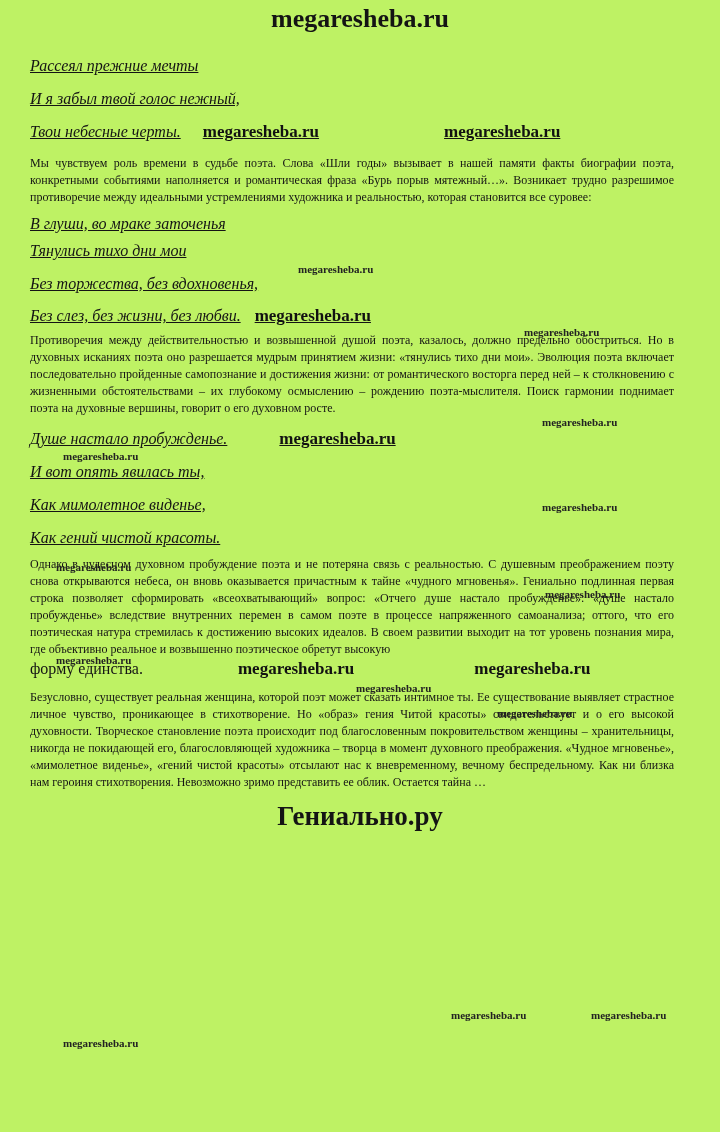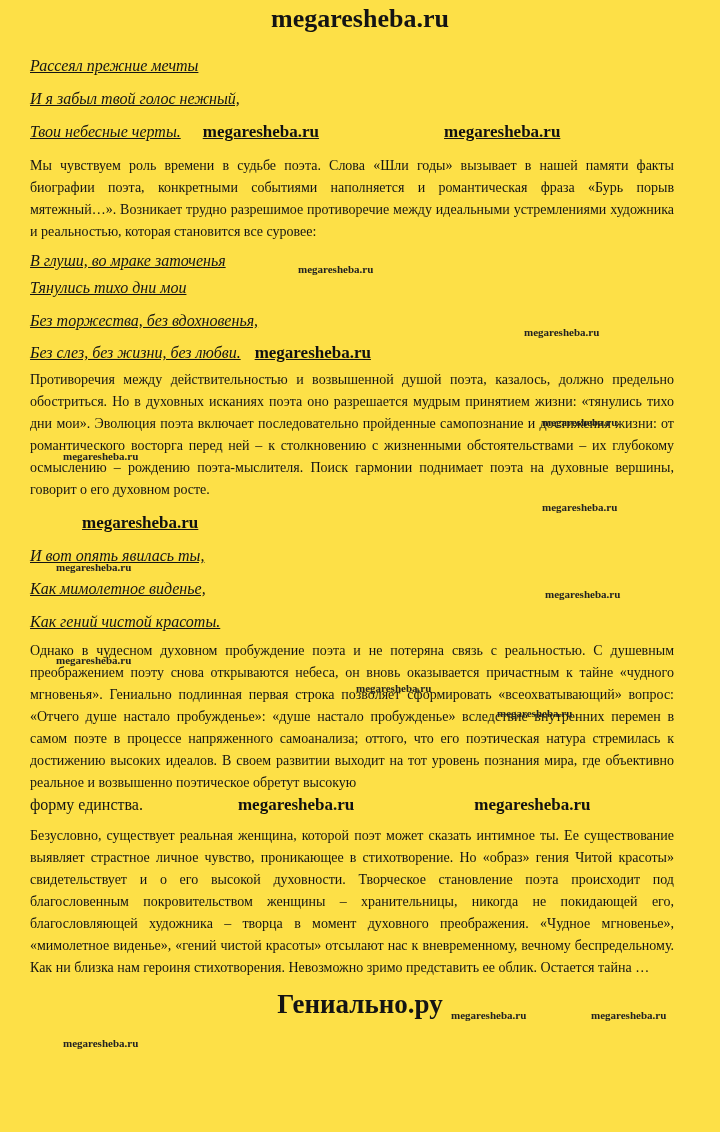--- a/index.html
+++ b/index.html
@@ -1,28 +1,28 @@
 <!DOCTYPE html>
 <html><head>
 <meta charset="utf-8">
 <style>
   html,body{margin:0;padding:0;background:#ffffff;}
   .page{
     position:relative;width:720px;height:1132px;margin:0 auto;box-sizing:border-box;
-    padding:4px 30px 0 30px;overflow:hidden;background:#fde047;color:#141414;
+    padding:4px 30px 0 30px;overflow:hidden;background:#bef264;color:#141414;
     font-family:"Liberation Serif","DejaVu Serif",serif;
   }
   .site-header{text-align:center;font-weight:bold;font-size:26px;line-height:30px;margin:0 0 22px 0;}
   .poem-line{font-style:italic;font-size:16px;line-height:20px;margin:0 0 13px 0;display:flex;align-items:baseline;text-decoration:underline;}
   .poem-line .txt{white-space:nowrap;}
   .mb6{margin-bottom:6px;}
   .mb7{margin-bottom:7px;}
   .mb8{margin-bottom:8px;}
   .mb12{margin-bottom:12px;}
-  .para{font-size:14px;line-height:22px;text-align:justify;margin:0 16px 14px 0;}
+  .para{font-size:12px;line-height:17px;text-align:justify;margin:0 16px 14px 0;}
   .para.mbt8{margin-bottom:8px;}
   .para.mbt12{margin-bottom:12px;}
   .para.mb0{margin-bottom:0;}
   .wm-lg{font-weight:bold;font-style:normal;font-size:17px;white-space:nowrap;color:#111;}
   .wm-sm{position:absolute;font-weight:bold;font-size:11px;line-height:12px;white-space:nowrap;color:#222;}
   .last-line{font-size:16px;line-height:22.5px;display:flex;align-items:baseline;margin:0 0 8px 0;}
   .site-footer{text-align:center;font-weight:bold;font-size:27px;line-height:30px;margin-top:10px;}
   .ml22{margin-left:22px;} .ml125{margin-left:125px;} .ml14{margin-left:14px;}
   .ml52{margin-left:52px;} .ml95{margin-left:95px;} .ml120{margin-left:120px;}
 </style>
@@ -57,20 +57,21 @@
     <span class="txt">Без торжества, без вдохновенья,</span>
   </div>
   <div class="poem-line mb6">
     <span class="txt">Без слез, без жизни, без любви.</span>
     <span class="wm-lg ml14">megaresheba.ru</span>
   </div>
 
   <div class="para mbt12">Противоречия между действительностью и возвышенной душой поэта, казалось, должно предельно обостриться. Но в духовных исканиях поэта оно разрешается мудрым принятием жизни: «тянулись тихо дни мои». Эволюция поэта включает последовательно пройденные самопознание и достижения жизни: от романтического восторга перед ней – к столкновению с жизненными обстоятельствами – их глубокому осмыслению – рождению поэта-мыслителя. Поиск гармонии поднимает поэта на духовные вершины, говорит о его духовном росте.</div>
 
   <div class="poem-line">
+    <span class="txt">Душе настало пробужденье.</span>
     <span class="wm-lg ml52">megaresheba.ru</span>
   </div>
   <div class="poem-line">
     <span class="txt">И вот опять явилась ты,</span>
   </div>
   <div class="poem-line">
     <span class="txt">Как мимолетное виденье,</span>
   </div>
   <div class="poem-line mb8">
     <span class="txt">Как гений чистой красоты.</span>

